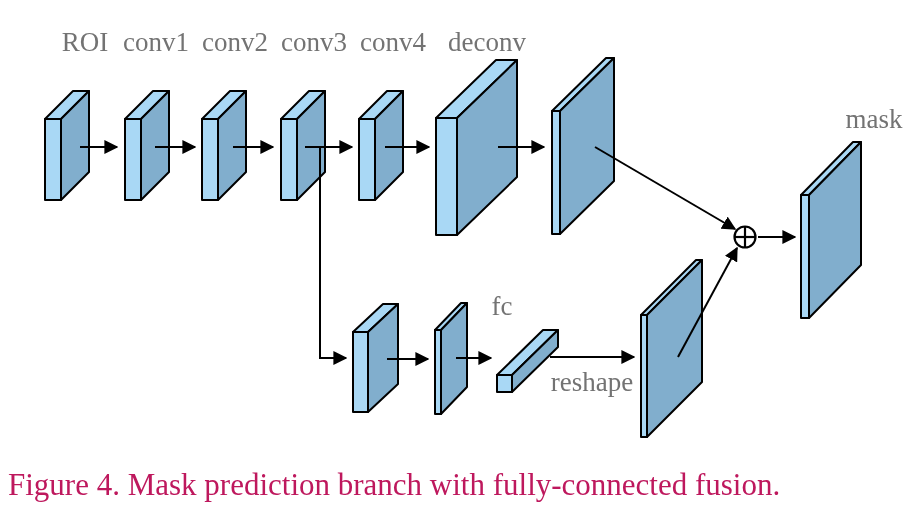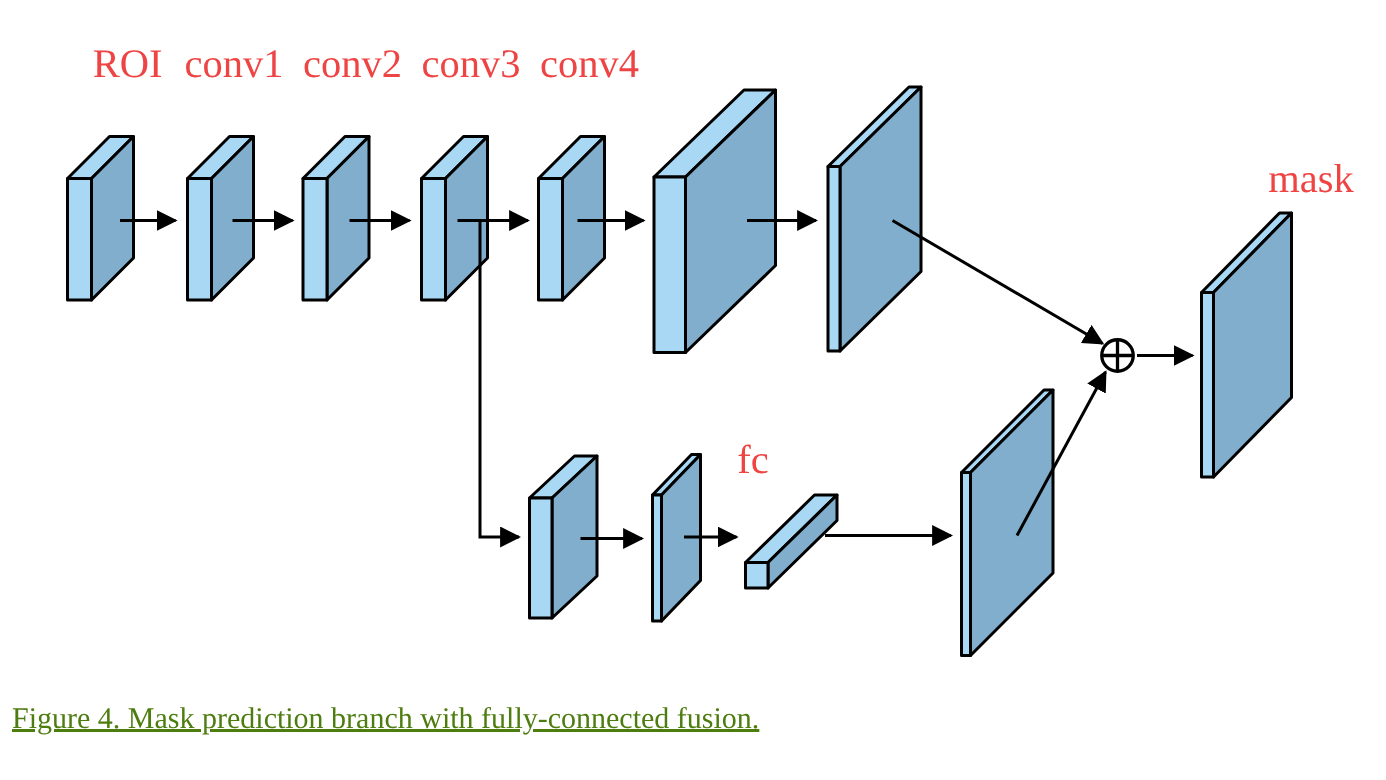--- a/index.html
+++ b/index.html
@@ -28,33 +28,32 @@
   .arrow{
     stroke:var(--outline);
     stroke-width:2;
     fill:none;
   }
   .fusion-circle{fill:var(--bg);stroke:var(--outline);stroke-width:2.2;}
   .fusion-line{stroke:var(--outline);stroke-width:2.2;}
   .lbl{
     position:absolute;
     font-size:27px;
-    color:#ef4444;
+    color:#737373;
     white-space:nowrap;
     transform:translateX(-50%);
     line-height:1;
   }
   .caption{
     position:absolute;
     left:8px;top:469px;
-    font-size:20px;
-    color:#4d7c0f;
+    font-size:31px;
+    color:#be185d;
     white-space:nowrap;
     line-height:1;
-    text-decoration:underline;
   }
 </style>
 </head>
 <body>
 
 <div class="figure-wrap">
 
   <svg width="924" height="520" viewBox="0 0 924 520">
     <defs>
       <marker id="ah" viewBox="0 0 10 10" refX="9" refY="5" markerWidth="7" markerHeight="7" orient="auto">
@@ -143,17 +142,19 @@
       <line class="fusion-line" x1="734.5" y1="237" x2="755.5" y2="237"></line>
       <line class="fusion-line" x1="745" y1="226.5" x2="745" y2="247.5"></line>
     </g>
   </svg>
 
   <div class="lbl" style="left:85px;top:29px">ROI</div>
   <div class="lbl" style="left:156px;top:29px">conv1</div>
   <div class="lbl" style="left:235px;top:29px">conv2</div>
   <div class="lbl" style="left:314px;top:29px">conv3</div>
   <div class="lbl" style="left:393px;top:29px">conv4</div>
+  <div class="lbl" style="left:487px;top:29px">deconv</div>
   <div class="lbl" style="left:874px;top:106px">mask</div>
   <div class="lbl" style="left:502px;top:293px">fc</div>
+  <div class="lbl" style="left:592px;top:369px">reshape</div>
 
   <div class="caption">Figure 4. Mask prediction branch with fully-connected fusion.</div>
 </div>
 
 </body></html>

